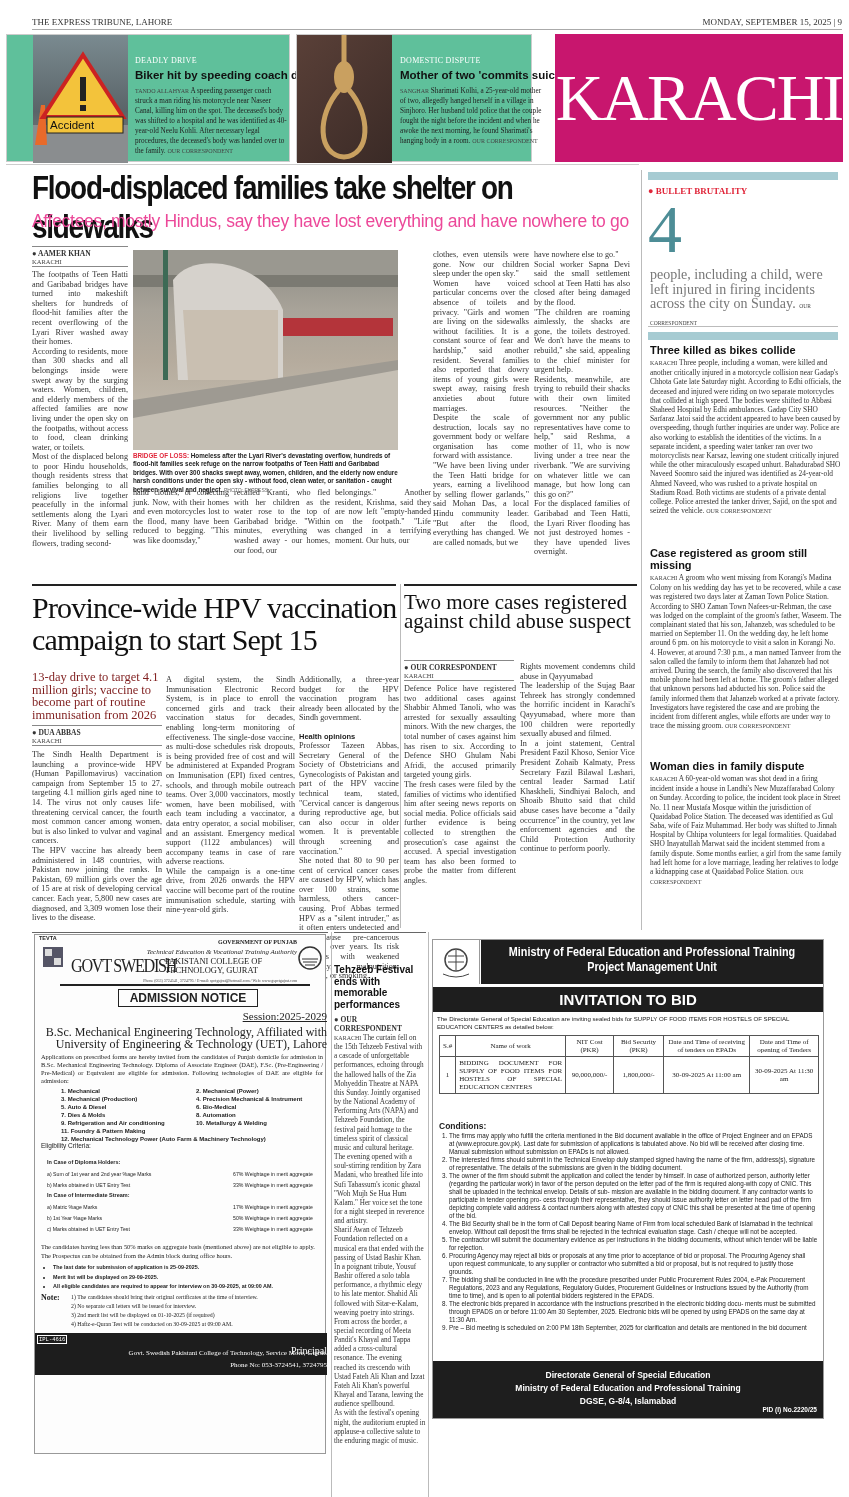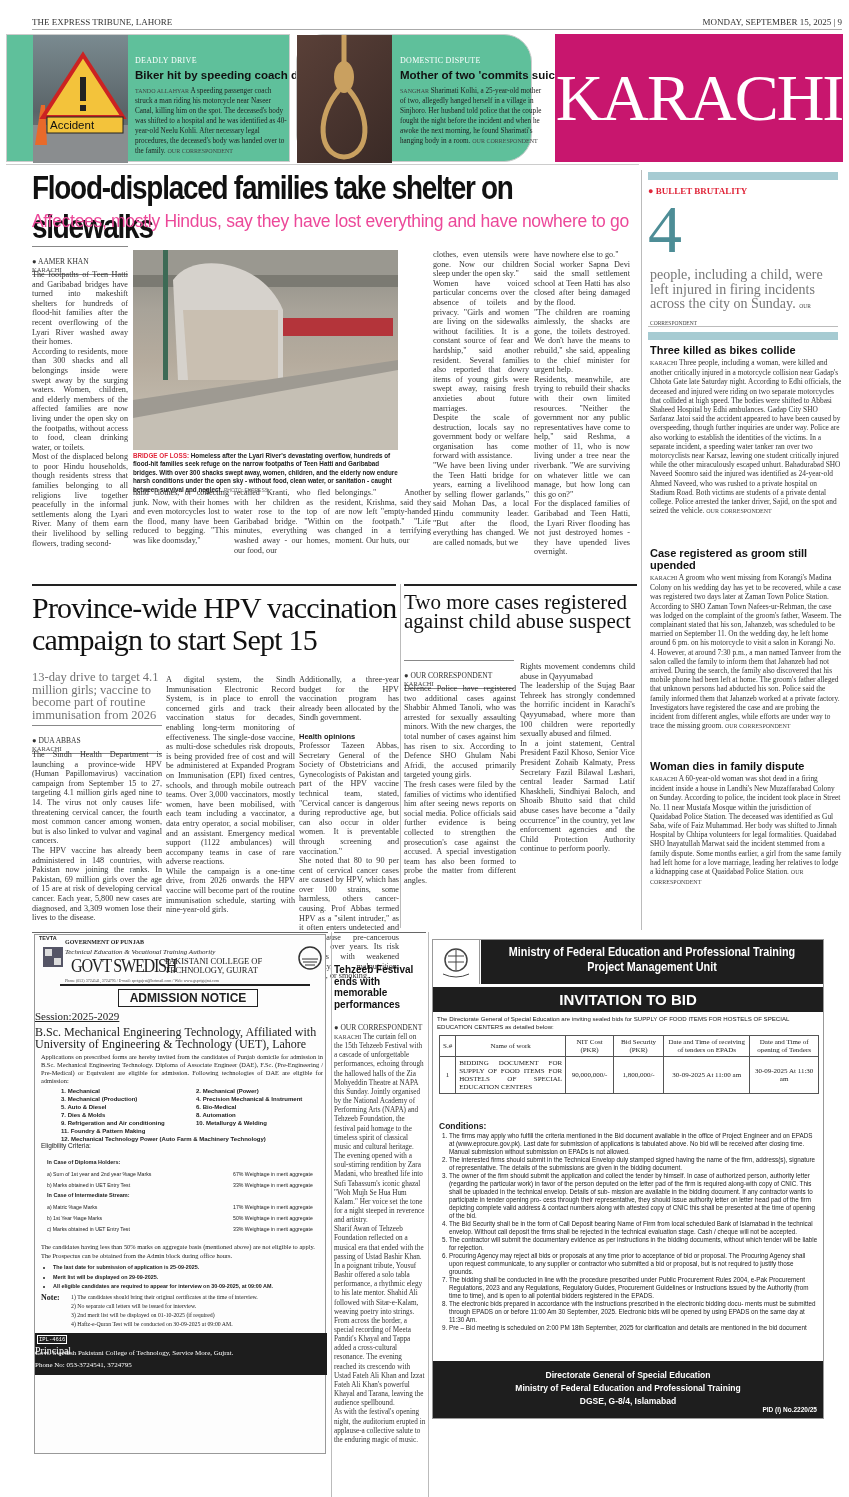--- a/index.html
+++ b/index.html
@@ -12,33 +12,33 @@
 .masthead .r{position:absolute;right:0;top:3px}
 .teaser{top:34px;height:128px;background:#5fc09b;border:1px solid #ccc}
 .teaser .img{position:absolute;left:26px;top:0;width:95px;height:128px}
 .teaser .kicker{position:absolute;left:128px;top:21px;font-family:"Liberation Serif",serif;font-size:8px;color:#fff;letter-spacing:.3px}
 .teaser .hed{position:absolute;left:128px;top:34px;font-family:"Liberation Sans",sans-serif;font-weight:bold;font-size:11.5px;color:#111;white-space:nowrap}
 .teaser .dek{position:absolute;left:128px;top:51px;width:155px;font-family:"Liberation Serif",serif;font-size:7.2px;line-height:10px;color:#222}
 .byline-small{font-variant:small-caps;font-size:6px;color:#444}
 .karachi{left:555px;top:34px;width:288px;height:128px;background:#c8166e;color:#fff;font-family:"Liberation Serif",serif;font-size:66px;text-align:center;line-height:128px;letter-spacing:-2px}
 .mainhed{left:32px;top:168px;width:600px;font-family:"Liberation Sans",sans-serif;font-weight:bold;font-size:34px;letter-spacing:-1.5px;color:#111;transform:scaleX(.82);transform-origin:left}
 .subhed{left:32px;top:211px;width:605px;font-family:"Liberation Sans",sans-serif;font-size:17.5px;color:#ec4899;letter-spacing:-.3px;white-space:nowrap}
-.author{font-family:"Liberation Serif",serif;font-weight:normal;font-size:7.5px;color:#333;border-top:1px solid #888;padding-top:10px}
+.author{font-family:"Liberation Serif",serif;font-weight:bold;font-size:7.5px;color:#333;border-top:1px solid #888;padding-top:2px}
 .dateline{font-family:"Liberation Serif",serif;font-size:6.5px;color:#444;border-bottom:1px solid #888;padding-bottom:1px;margin-bottom:3px}
 .rule-thick{height:2px;background:#222}
 .sidebar-bar{left:648px;height:8px;background:#a6cbd2}
 .bigfour{left:648px;top:196px;font-family:"Liberation Serif",serif;font-size:68px;color:#4d8d96;line-height:66px}
 .fourtext{left:650px;top:268px;width:190px;font-family:"Liberation Serif",serif;font-size:14px;line-height:14.5px;color:#777}
 .shed{font-family:"Liberation Sans",sans-serif;font-weight:bold;font-size:11px;color:#111}
 .brief{font-family:"Liberation Serif",serif;font-size:7.4px;line-height:9.2px;color:#333}
 .hpvhed{left:32px;top:592px;width:370px;font-family:"Liberation Serif",serif;font-size:30px;line-height:32px;color:#111;letter-spacing:-.8px}
-.hpvdek{left:32px;top:671px;width:130px;font-family:"Liberation Serif",serif;font-size:12.5px;line-height:12.5px;color:#737373}
+.hpvdek{left:32px;top:671px;width:130px;font-family:"Liberation Serif",serif;font-size:12.5px;line-height:12.5px;color:#7f1d1d}
 .cahed{left:404px;top:593px;width:235px;font-family:"Liberation Serif",serif;font-size:21px;line-height:19px;color:#111}
 .ad{border:1px solid #999}
-.adl-title{font-family:"Liberation Serif",serif;text-align:left}
+.adl-title{font-family:"Liberation Serif",serif;text-align:right}
 .caption{font-family:"Liberation Sans",sans-serif;font-weight:bold;font-size:6.3px;line-height:8.4px;color:#222}
 .caption b{color:#e0263a}
 .vr{width:1px;background:#bbb}
 table.bid{border-collapse:collapse;width:100%;font-family:"Liberation Serif",serif;font-size:7px;color:#222}
 table.bid td,table.bid th{border:1px solid #555;padding:2px 3px;font-weight:normal;text-align:center;vertical-align:middle}
 .cond{font-family:"Liberation Sans",sans-serif;font-size:6.3px;line-height:8px;color:#222}
 .cond li{margin-left:10px;margin-bottom:0}
 </style>
 </head>
 <body>
@@ -58,21 +58,21 @@
       <rect x="47" y="70" width="6" height="6" fill="#222"></rect>
       <rect x="14" y="82" width="76" height="16" fill="#f3c33b" stroke="#222" stroke-width="1"></rect>
     </svg>
     <span style="position:absolute;left:17px;top:84px;font-family:'Liberation Sans',sans-serif;font-size:11.5px;color:#111">Accident</span>
   </div>
   <div class="kicker">DEADLY DRIVE</div>
   <div class="hed">Biker hit by speeding coach dies</div>
   <div class="dek"><span class="byline-small">TANDO ALLAHYAR</span> <span>A speeding passenger coach struck a man riding his motorcycle near Naseer Canal, killing him on the spot. The deceased's body was shifted to a hospital and he was identified as 40-year-old Neelu Kohli. After necessary legal procedures, the deceased's body was handed over to the family.</span> <span class="byline-small">OUR CORRESPONDENT</span></div>
 </div>
 
-<div class="abs teaser" style="left:296px;width:236px;border-radius:28px;">
+<div class="abs teaser" style="left:296px;width:236px;">
   <div class="img" style="left:0;width:95px;background:linear-gradient(135deg,#5a4038,#3a2a26);">
     <svg width="95" height="128" viewBox="0 0 95 128">
       <path d="M47 0 L47 30" stroke="#c9a060" stroke-width="5" fill="none"></path>
       <ellipse cx="47" cy="42" rx="10" ry="16" fill="#c9a060"></ellipse>
       <path d="M42 55 C20 80 20 120 47 122 C74 120 74 80 52 55" stroke="#c9a060" stroke-width="5" fill="none"></path>
     </svg>
   </div>
   <div class="kicker" style="left:103px">DOMESTIC DISPUTE</div>
   <div class="hed" style="left:103px">Mother of two 'commits suicide'</div>
   <div class="dek" style="left:103px;width:148px"><span class="byline-small">SANGHAR</span> <span>Sharimati Kolhi, a 25-year-old mother of two, allegedly hanged herself in a village in Sinjhoro. Her husband told police that the couple fought the night before the incident and when he awoke the next morning, he found Sharimati's hanging body in a room.</span> <span class="byline-small">OUR CORRESPONDENT</span></div>
@@ -125,21 +125,21 @@
 <div class="abs bigfour">4</div>
 <div class="abs fourtext"><span>people, including a child, were left injured in firing incidents across the city on Sunday.</span> <span class="byline-small" style="font-size:5.5px">OUR CORRESPONDENT</span></div>
 <div class="abs" style="left:648px;top:326px;width:190px;height:1px;background:#bbb"></div>
 <div class="abs sidebar-bar" style="top:332px;width:190px"></div>
 
 <div class="abs" style="left:650px;top:344px;width:192px">
   <div class="shed">Three killed as bikes collide</div>
   <div class="brief" style="margin-top:2px"><span class="byline-small">KARACHI</span> <span>Three people, including a woman, were killed and another critically injured in a motorcycle collision near Gadap's Chhota Gate late Saturday night. According to Edhi officials, the deceased and injured were riding on two separate motorcycles that collided at high speed. The bodies were shifted to Abbasi Shaheed Hospital by Edhi ambulances. Gadap City SHO Sarfaraz Jatoi said the accident appeared to have been caused by overspeeding, though further inquiries are under way. Police are also working to establish the identities of the victims. In a separate incident, a speeding water tanker ran over two motorcyclists near Karsaz, leaving one student critically injured while the other miraculously escaped unhurt. Bahadurabad SHO Naveed Soomro said the injured was identified as 24-year-old Ahmed Naveed, who was rushed to a private hospital on Stadium Road. Both victims are students of a private dental college. Police arrested the tanker driver, Sajid, on the spot and seized the vehicle.</span> <span class="byline-small">OUR CORRESPONDENT</span></div>
 </div>
 <div class="abs" style="left:650px;top:547px;width:192px">
-  <div class="shed">Case registered as groom still upended</div>
+  <div class="shed">Case registered as groom still missing</div>
   <div class="brief" style="margin-top:2px"><span class="byline-small">KARACHI</span> <span>A groom who went missing from Korangi's Madina Colony on his wedding day has yet to be recovered, while a case was registered two days later at Zaman Town Police Station. According to SHO Zaman Town Nafees-ur-Rehman, the case was lodged on the complaint of the groom's father, Waseem. The complainant stated that his son, Jahanzeb, was scheduled to be married on September 11. On the wedding day, he left home around 6 pm. on his motorcycle to visit a salon in Korangi No. 4. However, at around 7:30 p.m., a man named Tanveer from the salon called the family to inform them that Jahanzeb had not arrived. During the search, the family also discovered that his mobile phone had been left at home. The groom's father alleged that unknown persons had abducted his son. Police said the family informed them that Jahanzeb worked at a private factory. Investigators have registered the case and are probing the incident from different angles, while efforts are under way to trace the missing groom.</span> <span class="byline-small">OUR CORRESPONDENT</span></div>
 </div>
 <div class="abs" style="left:650px;top:760px;width:192px">
   <div class="shed">Woman dies in family dispute</div>
   <div class="brief" style="margin-top:2px"><span class="byline-small">KARACHI</span> <span>A 60-year-old woman was shot dead in a firing incident inside a house in Landhi's New Muzaffarabad Colony on Sunday. According to police, the incident took place in Street No. 11 near Mustafa Mosque within the jurisdiction of Quaidabad Police Station. The deceased was identified as Gul Saba, wife of Faiz Muhammad. Her body was shifted to Jinnah Hospital by Chhipa volunteers for legal formalities. Quaidabad SHO Inayatullah Marwat said the incident stemmed from a family dispute. Some months earlier, a girl from the same family had left home for a love marriage, leading her relatives to lodge a kidnapping case at Quaidabad Police Station.</span> <span class="byline-small">OUR CORRESPONDENT</span></div>
 </div>
 
 <div class="abs rule-thick" style="left:32px;top:584px;width:364px"></div>
 <div class="abs hpvhed">Province-wide HPV vaccination campaign to start Sept 15</div>
 <div class="abs hpvdek">13-day drive to target 4.1 million girls; vaccine to become part of routine immunisation from 2026</div>

